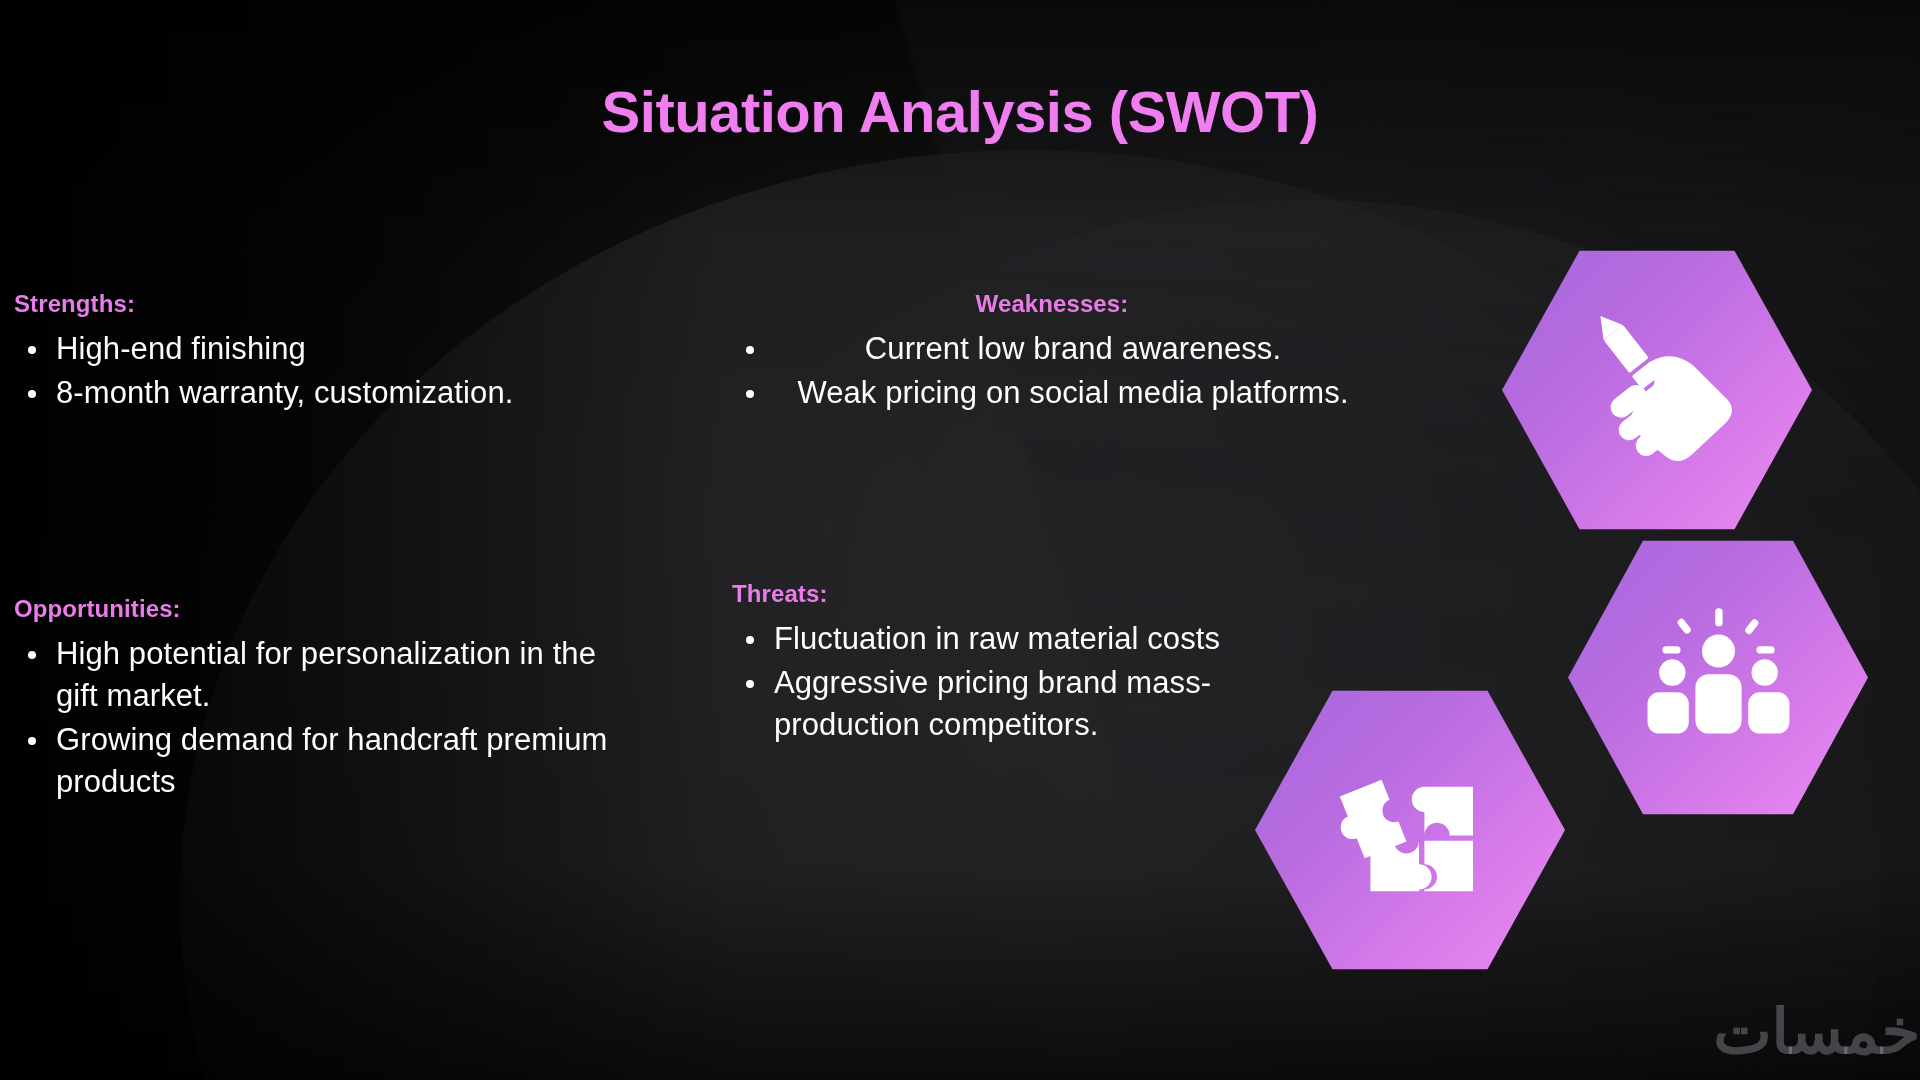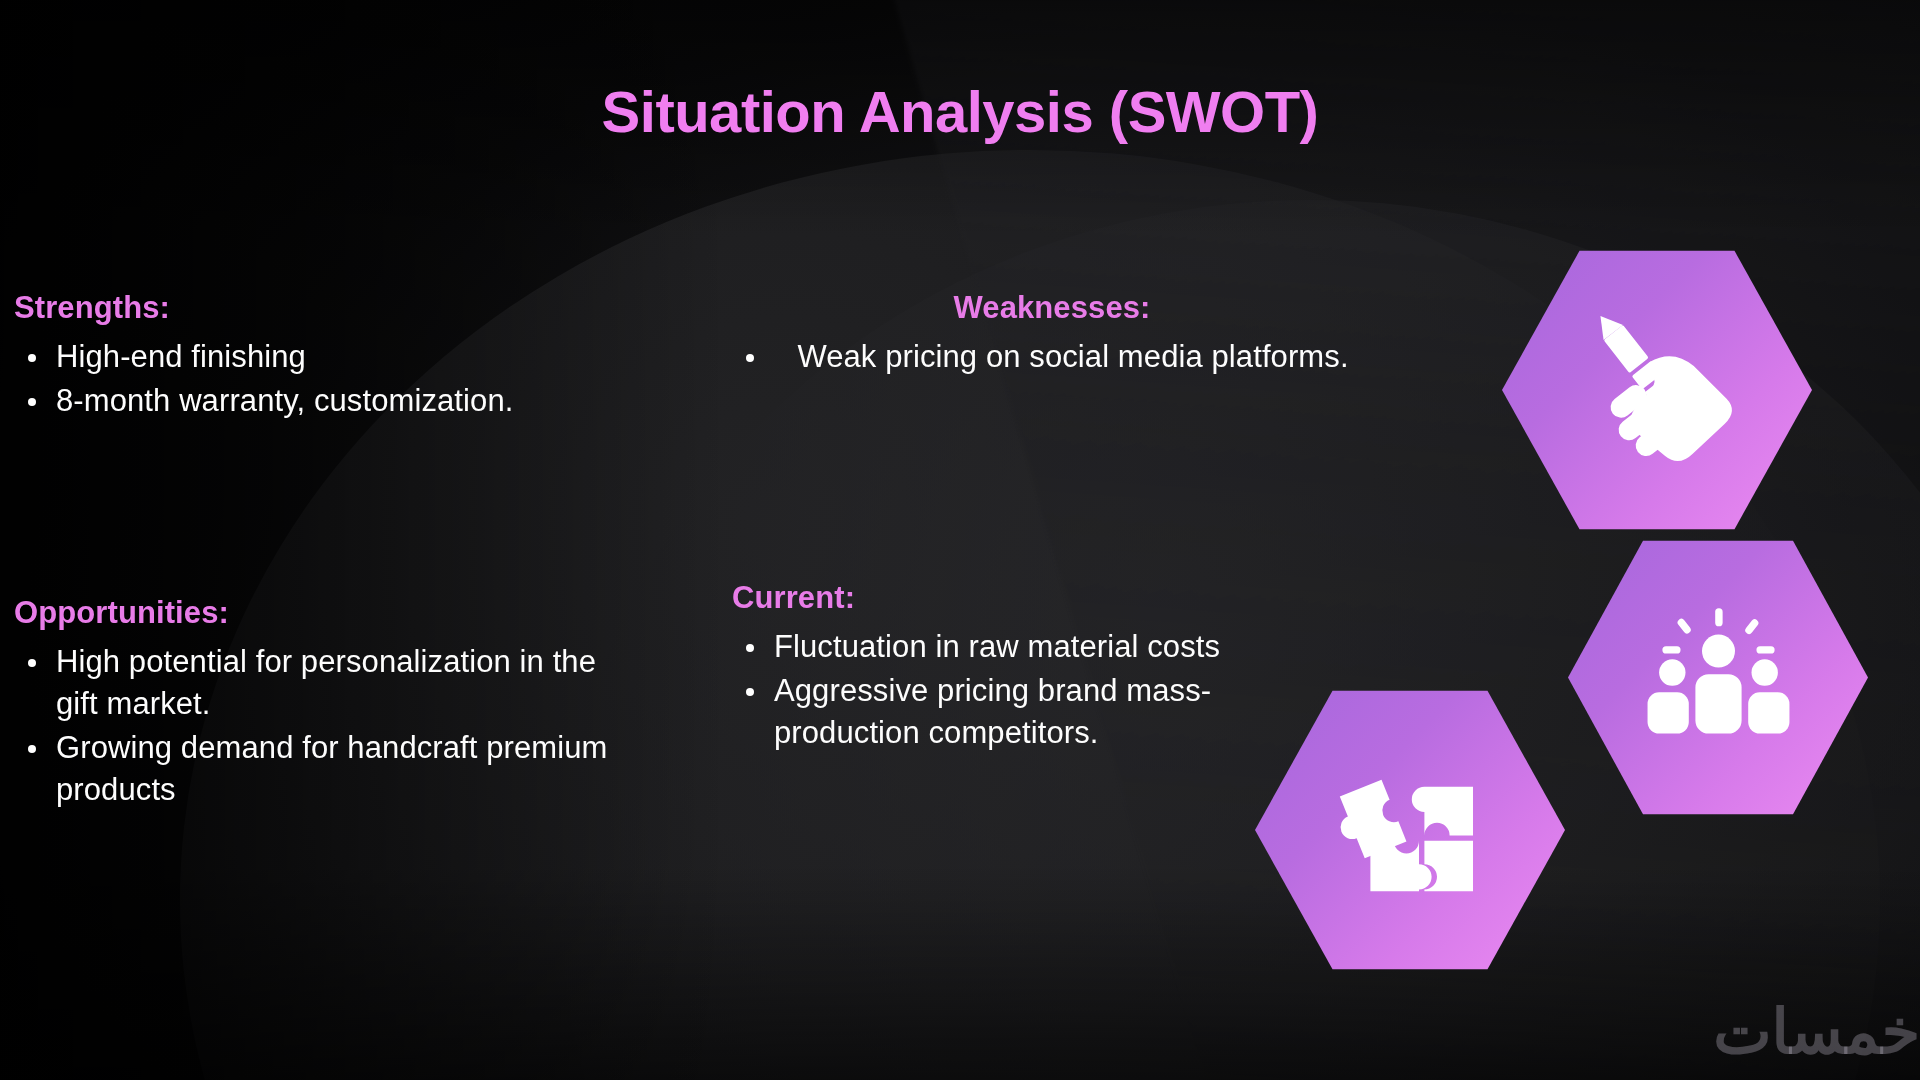--- a/index.html
+++ b/index.html
@@ -80,21 +80,21 @@
     font-size: 58px;
     font-weight: 700;
     letter-spacing: -0.5px;
     color: #f07ef0;
   }
 
   
   .block { position: absolute; }
 
   .block-heading {
-    font-size: 31px;
+    font-size: 24px;
     font-weight: 700;
     margin-bottom: 10px;
     letter-spacing: 0.1px;
   }
 
   .block-list {
     list-style: none;
   }
 
   .block-list li {
@@ -170,34 +170,35 @@
     <div class="block-heading" style="color:#e87ce8">Strengths:</div>
     <ul class="block-list">
       <li>High-end finishing</li>
       <li>8-month warranty, customization.</li>
     </ul>
   </div>
 
   <div class="block" id="weaknesses">
     <div class="block-heading" style="color:#e87ce8">Weaknesses:</div>
     <ul class="block-list">
+      <li>Current low brand awareness.</li>
       <li>Weak pricing on social media platforms.</li>
     </ul>
   </div>
 
   <div class="block" id="opportunities">
     <div class="block-heading" style="color:#e87ce8">Opportunities:</div>
     <ul class="block-list">
       <li>High potential for personalization in the gift market.</li>
       <li>Growing demand for handcraft premium products</li>
     </ul>
   </div>
 
   <div class="block" id="threats">
-    <div class="block-heading" style="color:#e87ce8">Current:</div>
+    <div class="block-heading" style="color:#e87ce8">Threats:</div>
     <ul class="block-list">
       <li>Fluctuation in raw material costs</li>
       <li>Aggressive pricing brand mass-production competitors.</li>
     </ul>
   </div>
 
   <div class="hex" id="hex-pencil">
     <svg width="190" height="190" viewBox="0 0 100 100">
       <g fill="#ffffff" transform="rotate(-38 50 50)">
 

